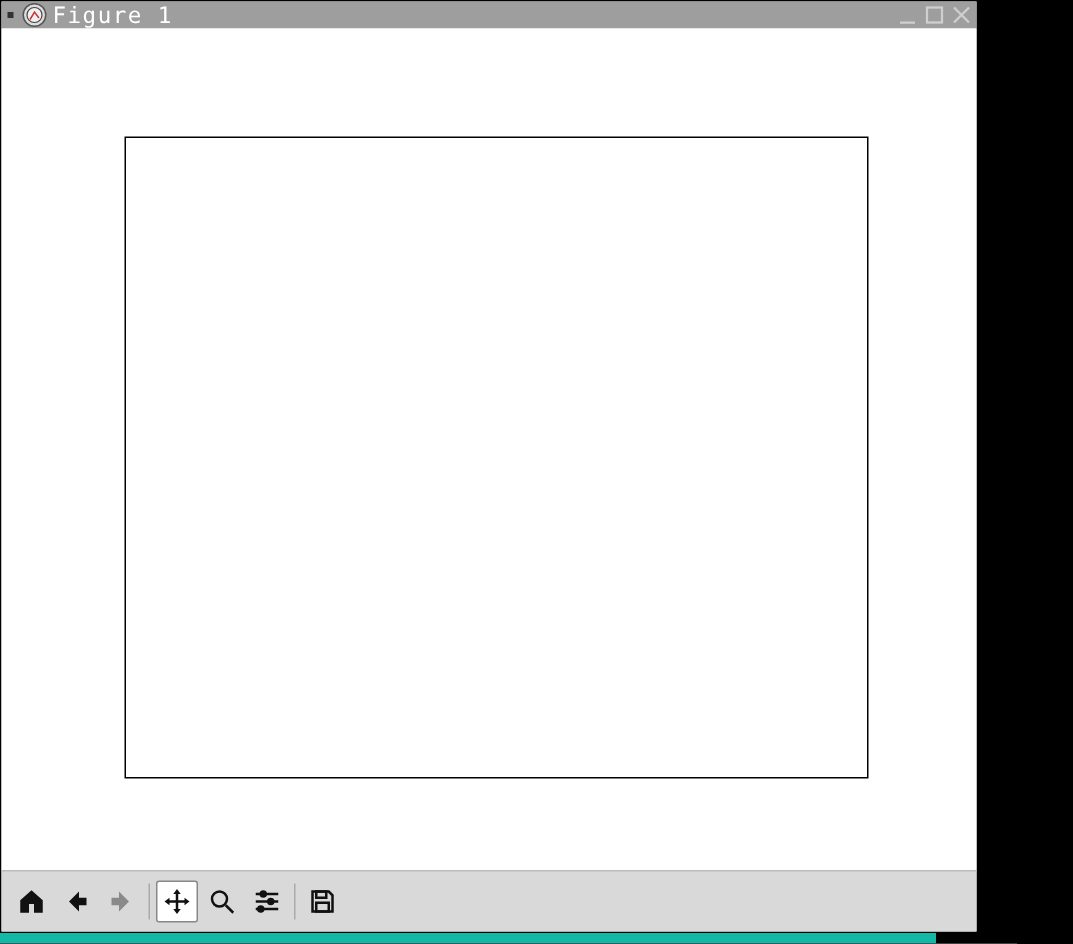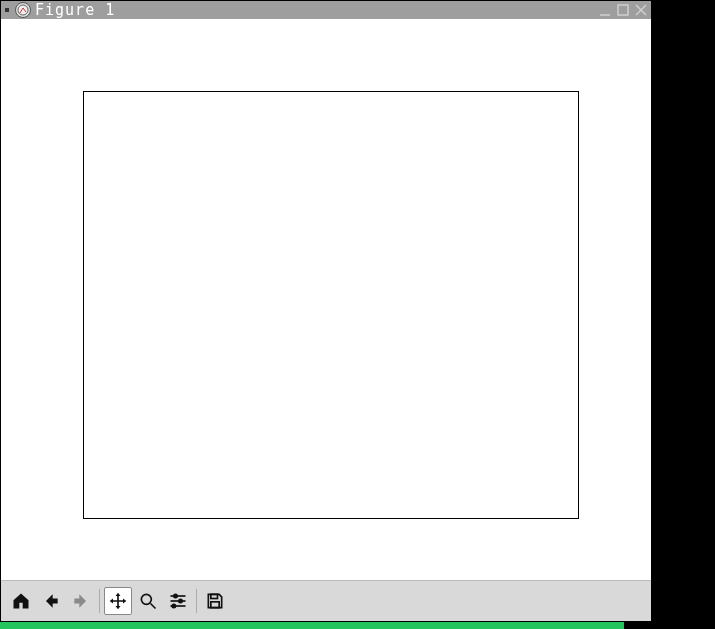--- a/index.html
+++ b/index.html
@@ -1,16 +1,16 @@
 <!DOCTYPE html>
 <html><head>
 <meta charset="utf-8">
 <style>
   html,body{margin:0;padding:0;width:715px;height:629px;background:#000;font-family:monospace;}
-  .desktop{position:relative;width:624px;height:629px;background:#22c55e;}
+  .desktop{position:relative;width:624px;height:629px;background:#14b8a6;}
   .window{position:absolute;left:0;top:0;width:650px;height:620px;background:#fff;display:flex;flex-direction:column;border:1px solid #000;}
   .titlebar{height:18px;background:#9e9e9e;display:flex;align-items:center;font-family:monospace;}
   .titlebar .dot{width:4px;height:4px;background:#333;margin-left:4px;margin-right:6px;flex:none;}
   .titlebar .app-icon{width:14px;height:14px;border-radius:50%;background:#ddd;border:1px solid #555;position:relative;flex:none;margin-right:4px;display:flex;align-items:center;justify-content:center;}
   .titlebar .app-icon svg{width:12px;height:12px;}
   .titlebar .title{color:#fff;font-size:15px;flex:1 1 auto;letter-spacing:1px;}
   .titlebar .win-controls{display:flex;gap:2px;align-items:center;margin-right:2px;}
   .titlebar .ctl{width:16px;height:16px;display:flex;align-items:center;justify-content:center;color:#d0d0d0;}
   .titlebar .ctl svg{width:14px;height:14px;stroke:#cfcfcf;fill:none;stroke-width:1.5;}
   .canvas-area{flex:1 1 auto;background:#fff;position:relative;}

